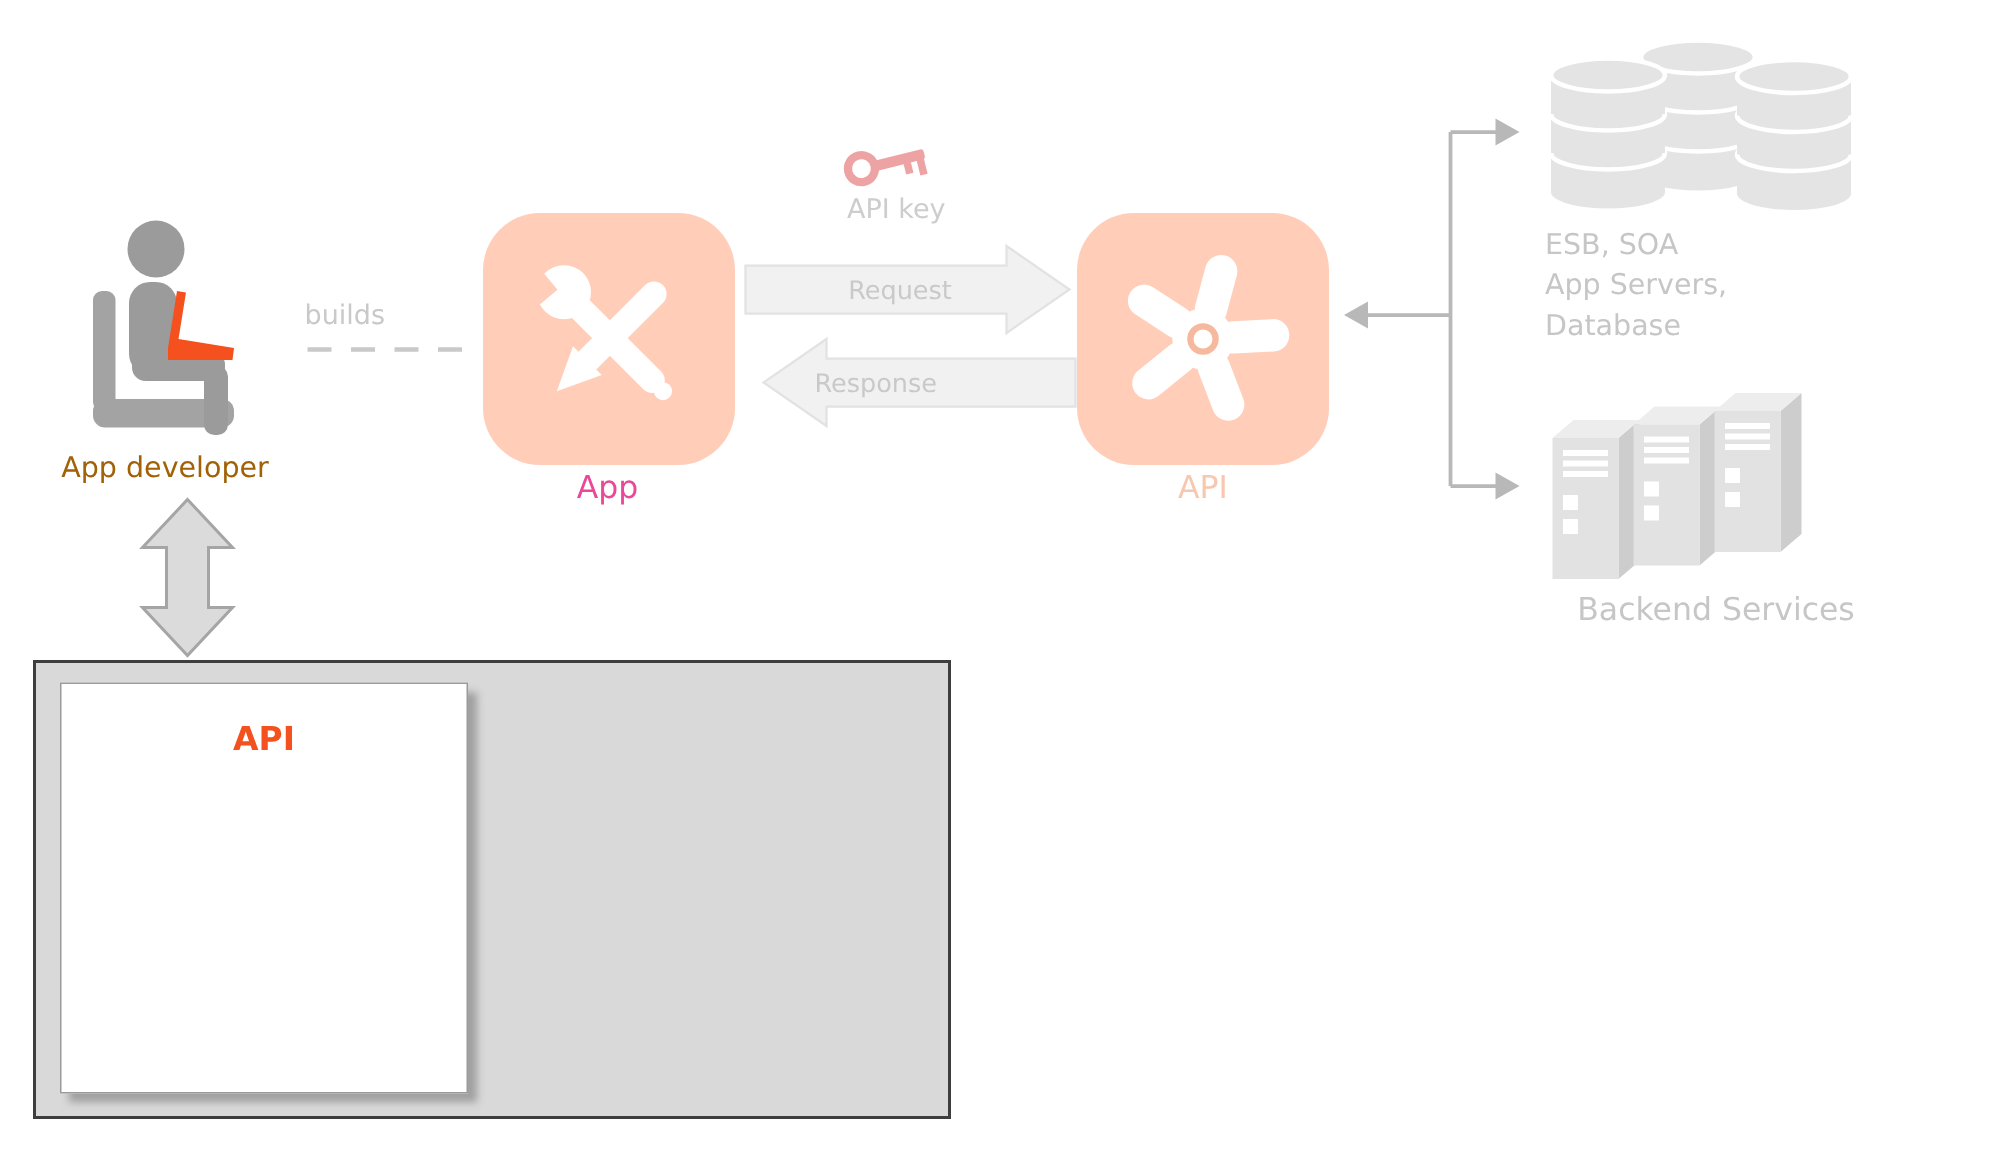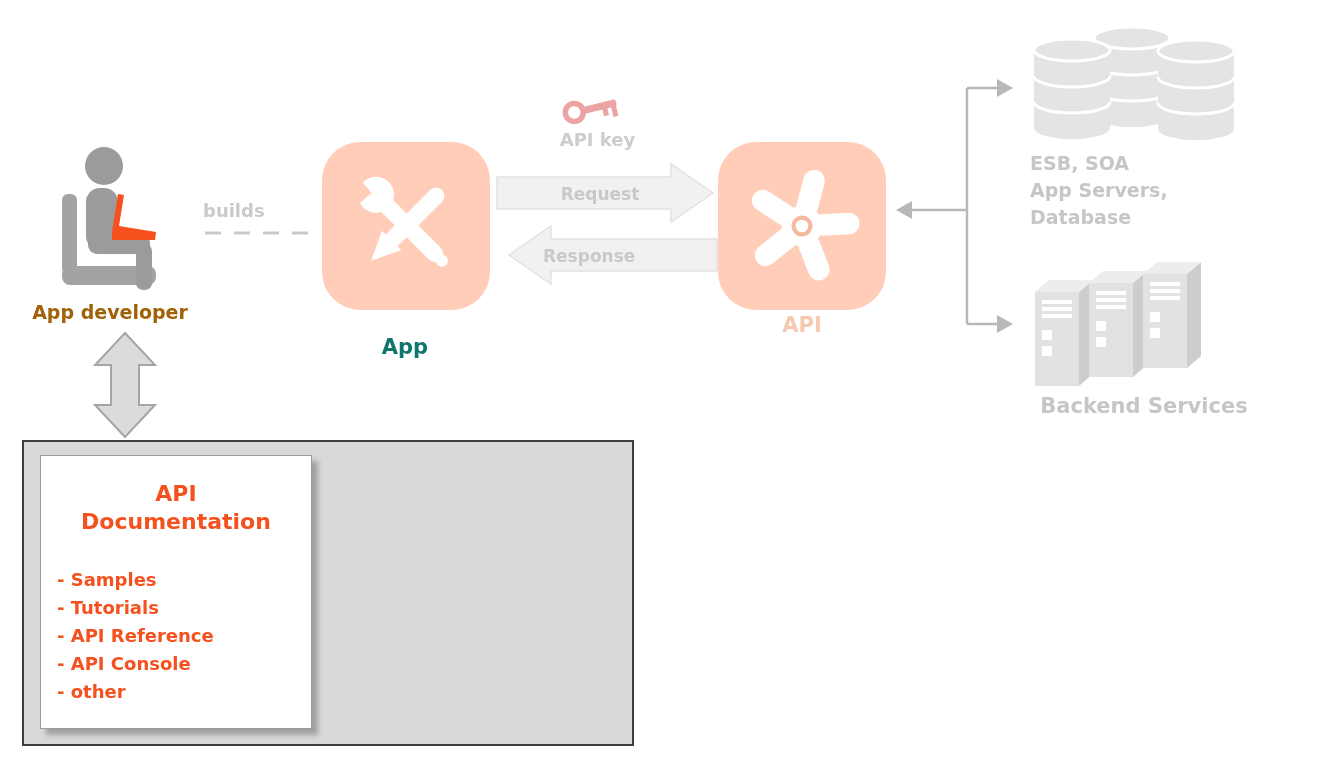--- a/index.html
+++ b/index.html
@@ -7,27 +7,27 @@
     width:1338px; height:770px; background:#ffffff;
     font-family:"DejaVu Sans","Liberation Sans",sans-serif;
     overflow:hidden;
   }
   .canvas { position:relative; width:1338px; height:770px; background:#fff; }
   .abs { position:absolute; }
   svg { display:block; }
 
   #connector-layer { position:absolute; left:0; top:0; width:1338px; height:770px; z-index:1; pointer-events:none; }
 
-  .lbl { position:absolute; z-index:3; font-weight:bold; }
+  .lbl { position:absolute; z-index:3; font-weight:normal; }
   .lbl-dev      { left:10px;  top:301px; width:200px; text-align:center; font-size:19px; color:#a16207; }
   .lbl-builds   { left:203px; top:200px; width:90px;  font-size:18px; color:#c9c9c9; }
   .lbl-apikey   { left:540px; top:129px; width:115px; text-align:center; font-size:18px; color:#cdcdcd; }
   .lbl-request  { left:520px; top:184px; width:160px; text-align:center; font-size:17px; color:#c9c9c9; }
   .lbl-response { left:543px; top:246px; width:160px; font-size:17px; color:#c9c9c9; }
-  .lbl-app      { left:355px; top:313px; width:100px; text-align:center; font-size:21px; color:#0f766e;margin-top:22px; }
+  .lbl-app      { left:355px; top:313px; width:100px; text-align:center; font-size:21px; color:#ec4899; }
   .lbl-api      { left:752px; top:313px; width:100px; text-align:center; font-size:21px; color:#f8c7af; }
   .lbl-esb      { left:1030px; top:150px; width:228px; font-size:19px; line-height:27px; color:#c6c6c6; }
   .lbl-esb span { display:block; }
   .lbl-backend  { left:1018px; top:394px; width:252px; text-align:center; font-size:21px; color:#c6c6c6; }
 
   .icon-tile {
     position:absolute; width:168px; height:168px; border-radius:38px;
     background:#ffcdb8; z-index:2;
   }
   .icon-tile svg { position:absolute; left:24px; top:24px; width:120px; height:120px; }
@@ -202,25 +202,17 @@
       <rect x="9" y="52" width="10" height="10" fill="#fff"></rect>
       <rect x="9" y="68" width="10" height="10" fill="#fff"></rect>
     </g>
   </svg>
   <div class="lbl lbl-backend">Backend Services</div>
 
   <div class="portal-panel">
     <div id="doc-card" class="white-card">
       <div class="doc-title">
         <span>API</span>
-        <span>Documentation</span>
       </div>
-      <ul class="doc-list">
-        <li>- Samples</li>
-        <li>- Tutorials</li>
-        <li>- API Reference</li>
-        <li>- API Console</li>
-        <li>- other</li>
-      </ul>
     </div>
   </div>
 
 </div>
 
 </body></html>

